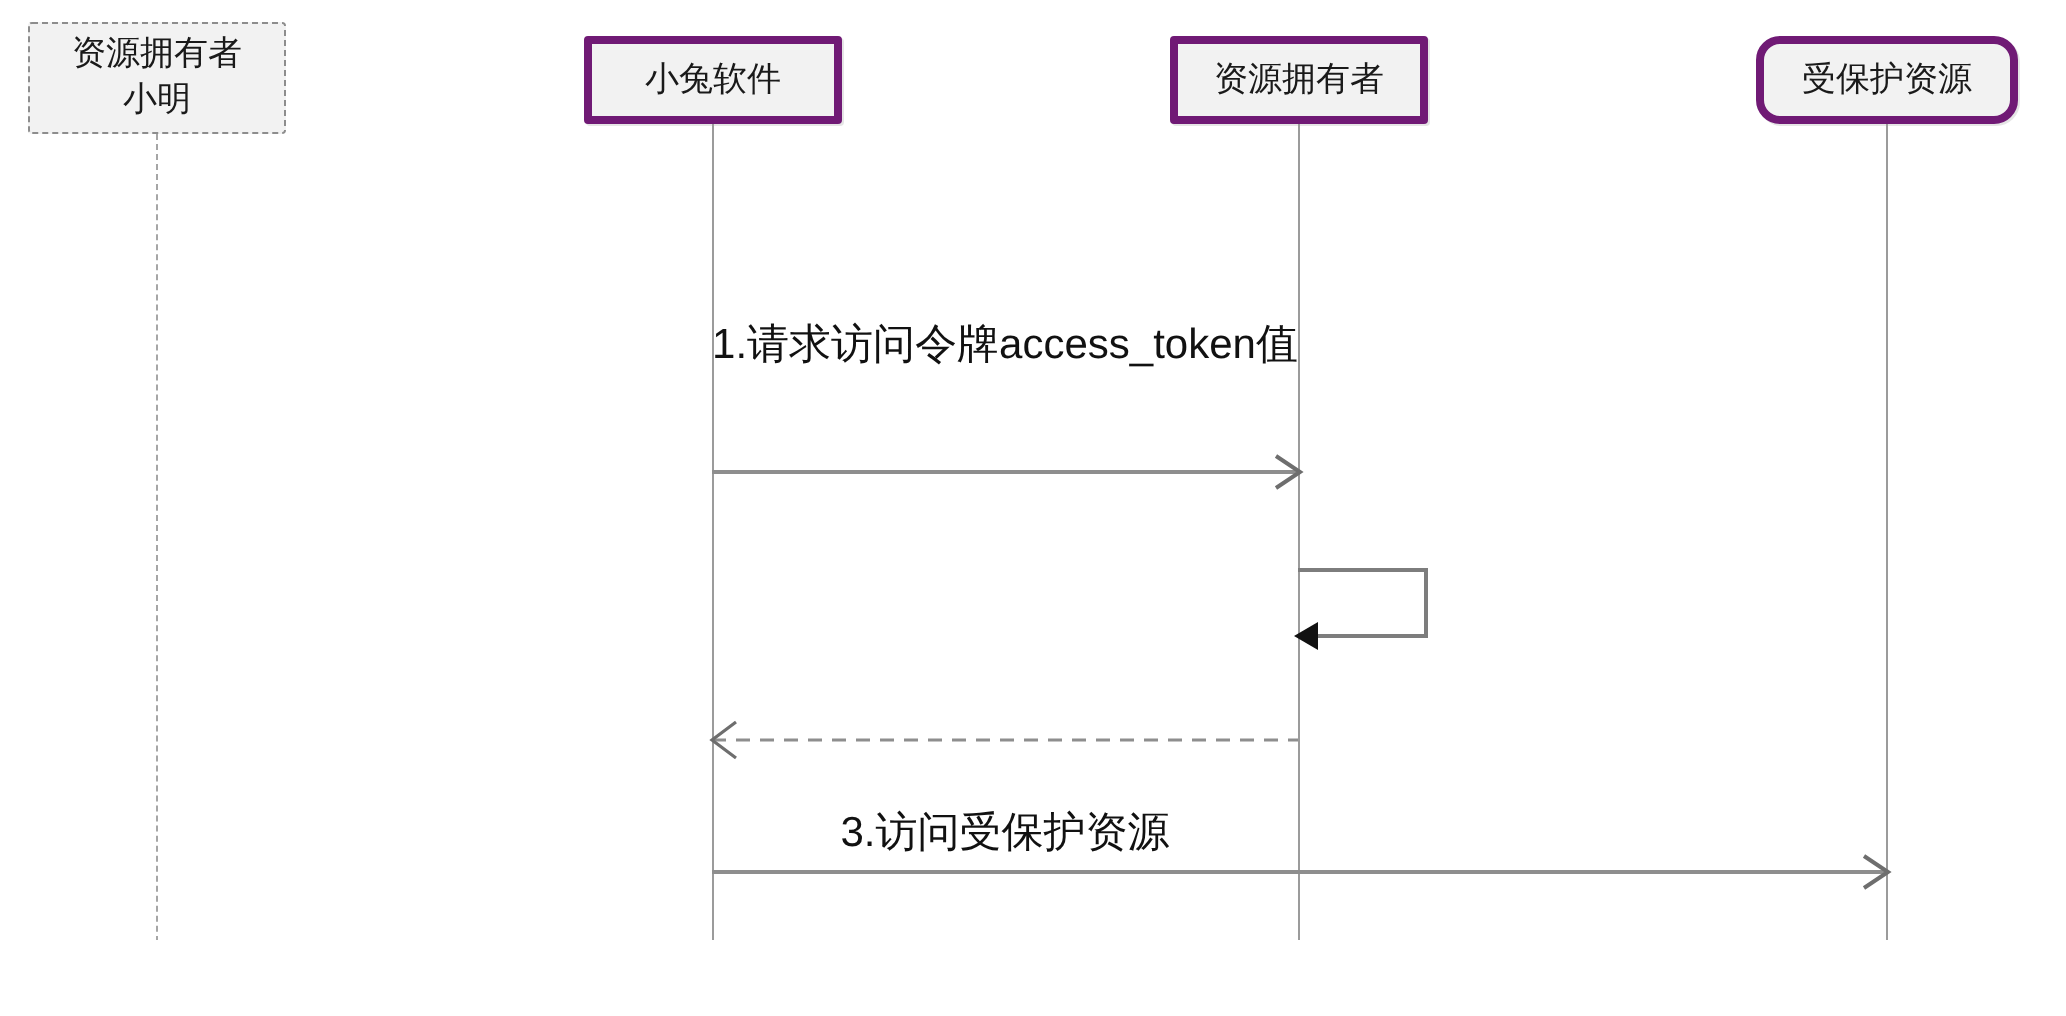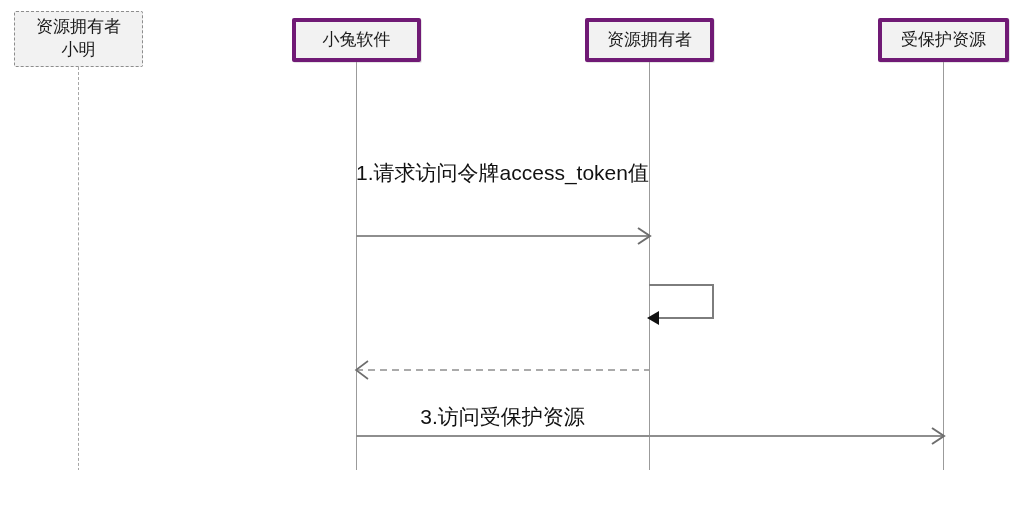--- a/index.html
+++ b/index.html
@@ -77,21 +77,21 @@
   </div>
 
   <div class="actor-box" style="left:292px; top:18px; width:129px; height:44px;">
     <span class="actor-line">小兔软件</span>
   </div>
 
   <div class="actor-box" style="left:585px; top:18px; width:129px; height:44px;">
     <span class="actor-line">资源拥有者</span>
   </div>
 
-  <div class="actor-box" style="left:878px; top:18px; width:131px; height:44px;">
+  <div class="actor-box" style="left:878px; top:18px; width:131px; height:44px;border-radius:12px;">
     <span class="actor-line">受保护资源</span>
   </div>
 
   <div class="lifeline dashed" style="left:78px; top:67px; height:429px;"></div>
   <div class="lifeline" style="left:356px; top:62px; height:430px;"></div>
   <div class="lifeline" style="left:649px; top:62px; height:430px;"></div>
   <div class="lifeline" style="left:943px; top:62px; height:434px;"></div>
 
   <div class="msg-label" style="left:356px; top:158px; width:293px;">
     <div>1.请求访问令牌access_token值</div>

